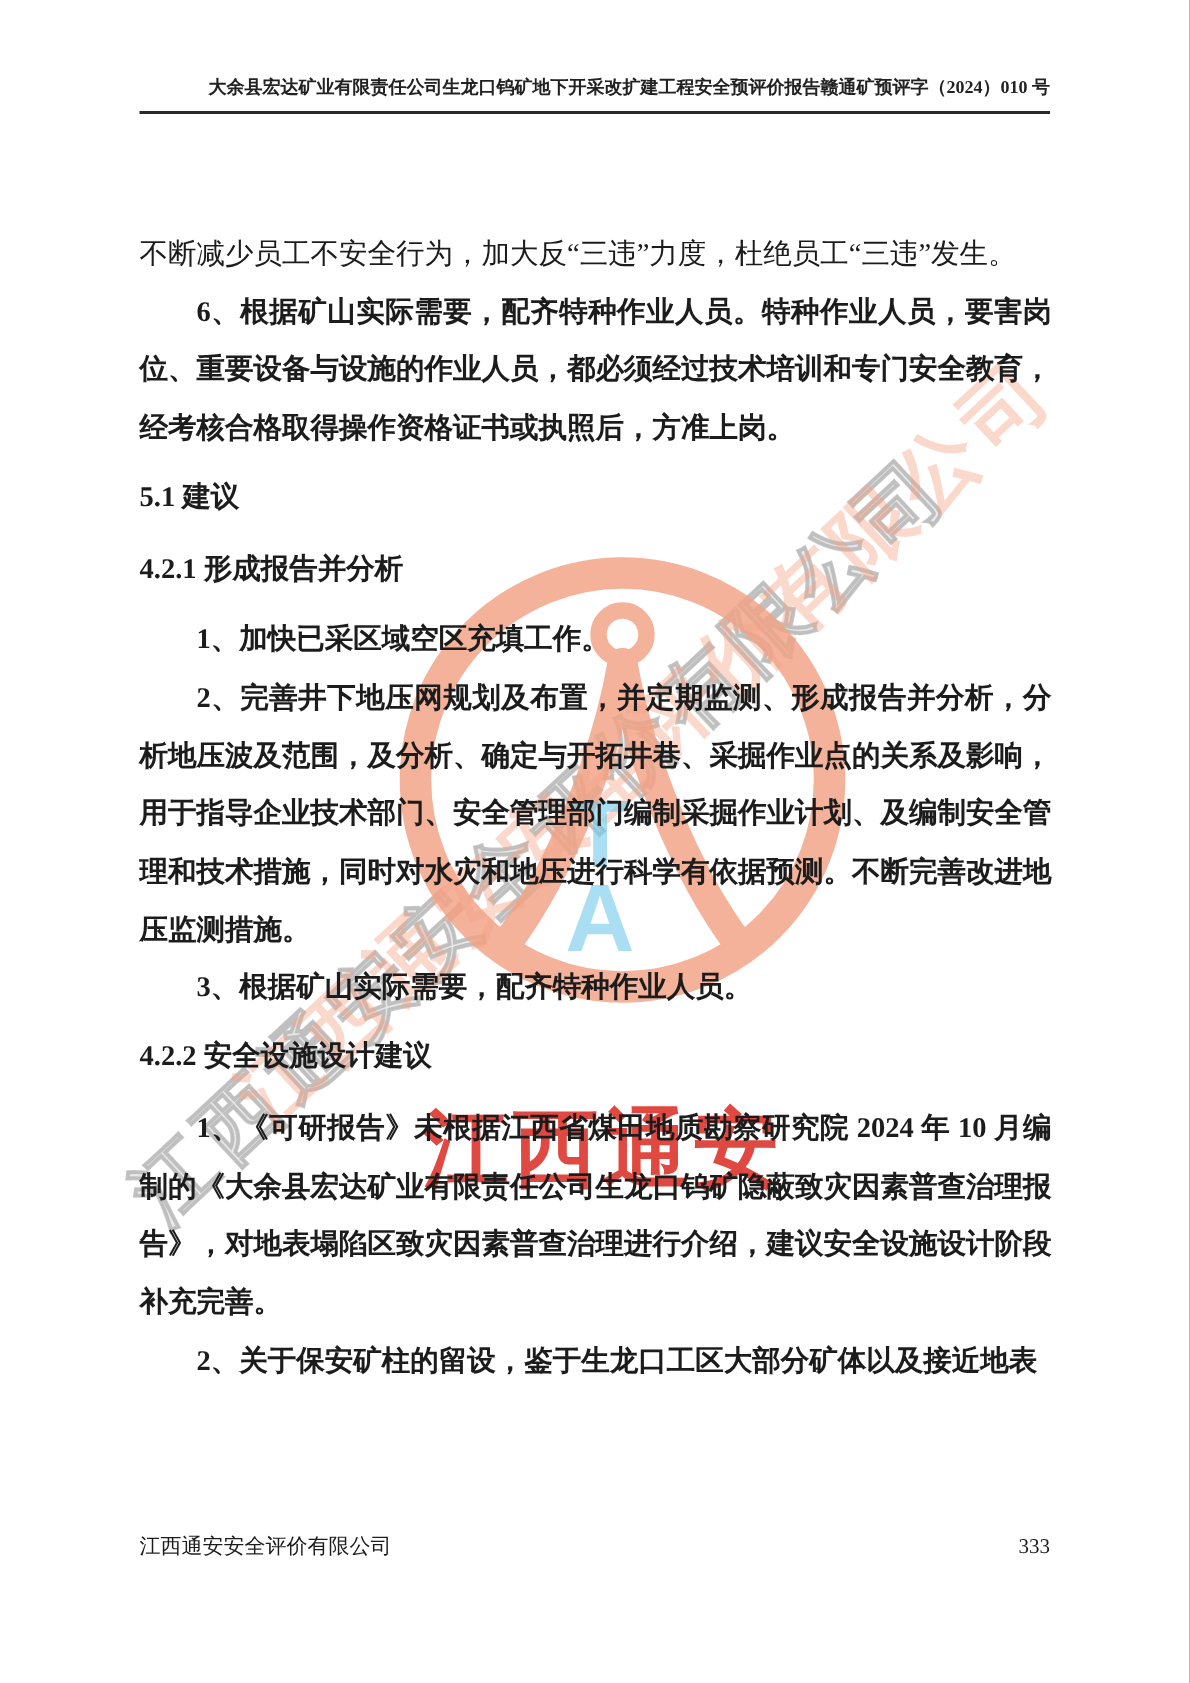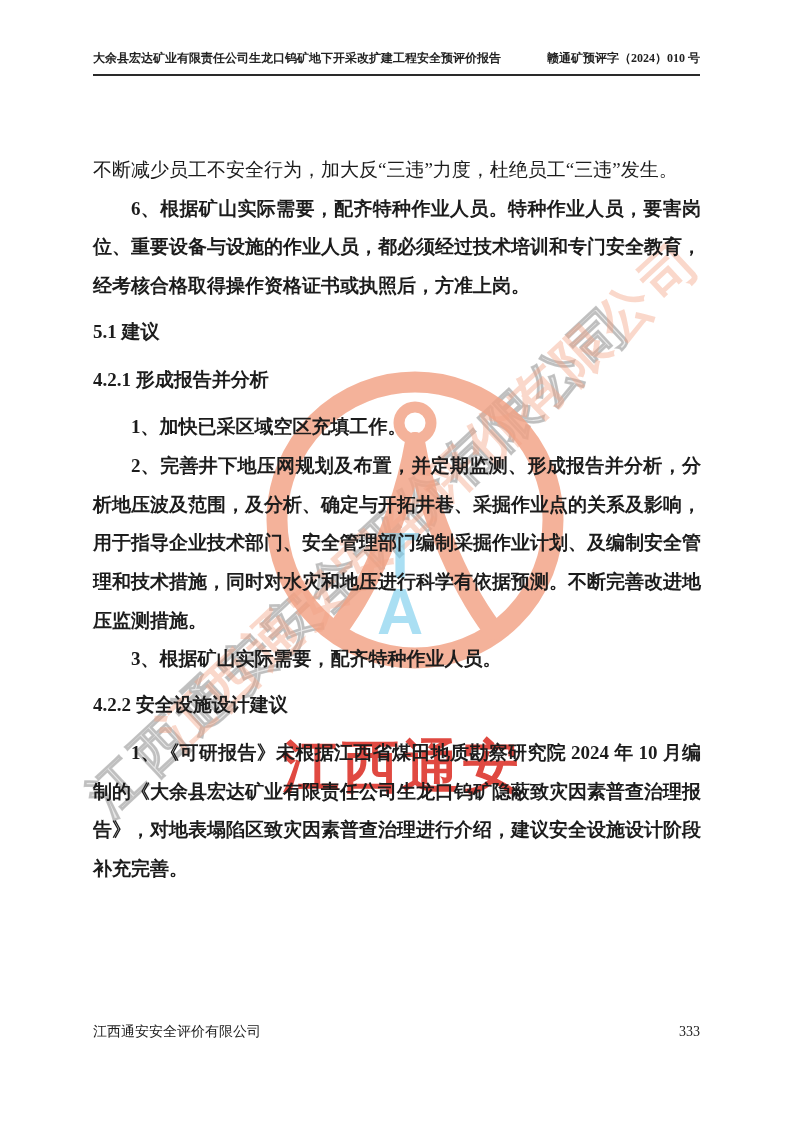--- a/index.html
+++ b/index.html
@@ -8,21 +8,21 @@
     width:793px;height:1122px;
     margin:0 auto;
     background:#ffffff;
     overflow:hidden;
     font-family:"Liberation Serif","DejaVu Serif",serif;
     color:#1c1c1c;
   }
   
   .header{
     position:absolute;left:93px;top:50px;width:607px;
-    display:flex;justify-content:space-between;align-items:flex-end;
+    display:flex;justify-content:flex-end;align-items:flex-end;
     font-size:12px;font-weight:bold;color:#222;
     border-bottom:2px solid #2a2a2a;
     padding-bottom:7px;
   }
   
   .wm{position:absolute;pointer-events:none;white-space:nowrap;
       font-family:"Liberation Serif","DejaVu Serif",serif;}
   .wm-gray{
     left:-10px;top:533px;width:740px;text-align:center;
     font-size:54px;font-weight:bold;letter-spacing:6px;line-height:54px;
@@ -101,20 +101,21 @@
   <div class="content">
     <p>不断减少员工不安全行为，加大反“三违”力度，杜绝员工“三违”发生。</p>
     <p class="indent">6、根据矿山实际需要，配齐特种作业人员。特种作业人员，要害岗位、重要设备与设施的作业人员，都必须经过技术培训和专门安全教育，经考核合格取得操作资格证书或执照后，方准上岗。</p>
     <div class="h2">5.1 建议</div>
     <div class="h3">4.2.1 形成报告并分析</div>
     <p class="indent">1、加快已采区域空区充填工作。</p>
     <p class="indent">2、完善井下地压网规划及布置，并定期监测、形成报告并分析，分析地压波及范围，及分析、确定与开拓井巷、采掘作业点的关系及影响，用于指导企业技术部门、安全管理部门编制采掘作业计划、及编制安全管理和技术措施，同时对水灾和地压进行科学有依据预测。不断完善改进地压监测措施。</p>
     <p class="indent">3、根据矿山实际需要，配齐特种作业人员。</p>
     <div class="h3">4.2.2 安全设施设计建议</div>
     <p class="indent">1、《可研报告》未根据江西省煤田地质勘察研究院 2024 年 10 月编制的《大余县宏达矿业有限责任公司生龙口钨矿隐蔽致灾因素普查治理报告》，对地表塌陷区致灾因素普查治理进行介绍，建议安全设施设计阶段补充完善。</p>
+    <p class="indent">2、关于保安矿柱的留设，鉴于生龙口工区大部分矿体以及接近地表</p>
   </div>
 
   <div class="footer">
     <span class="company">江西通安安全评价有限公司</span>
     <span class="pageno">333</span>
   </div>
 
 </div>
 
 </body></html>

